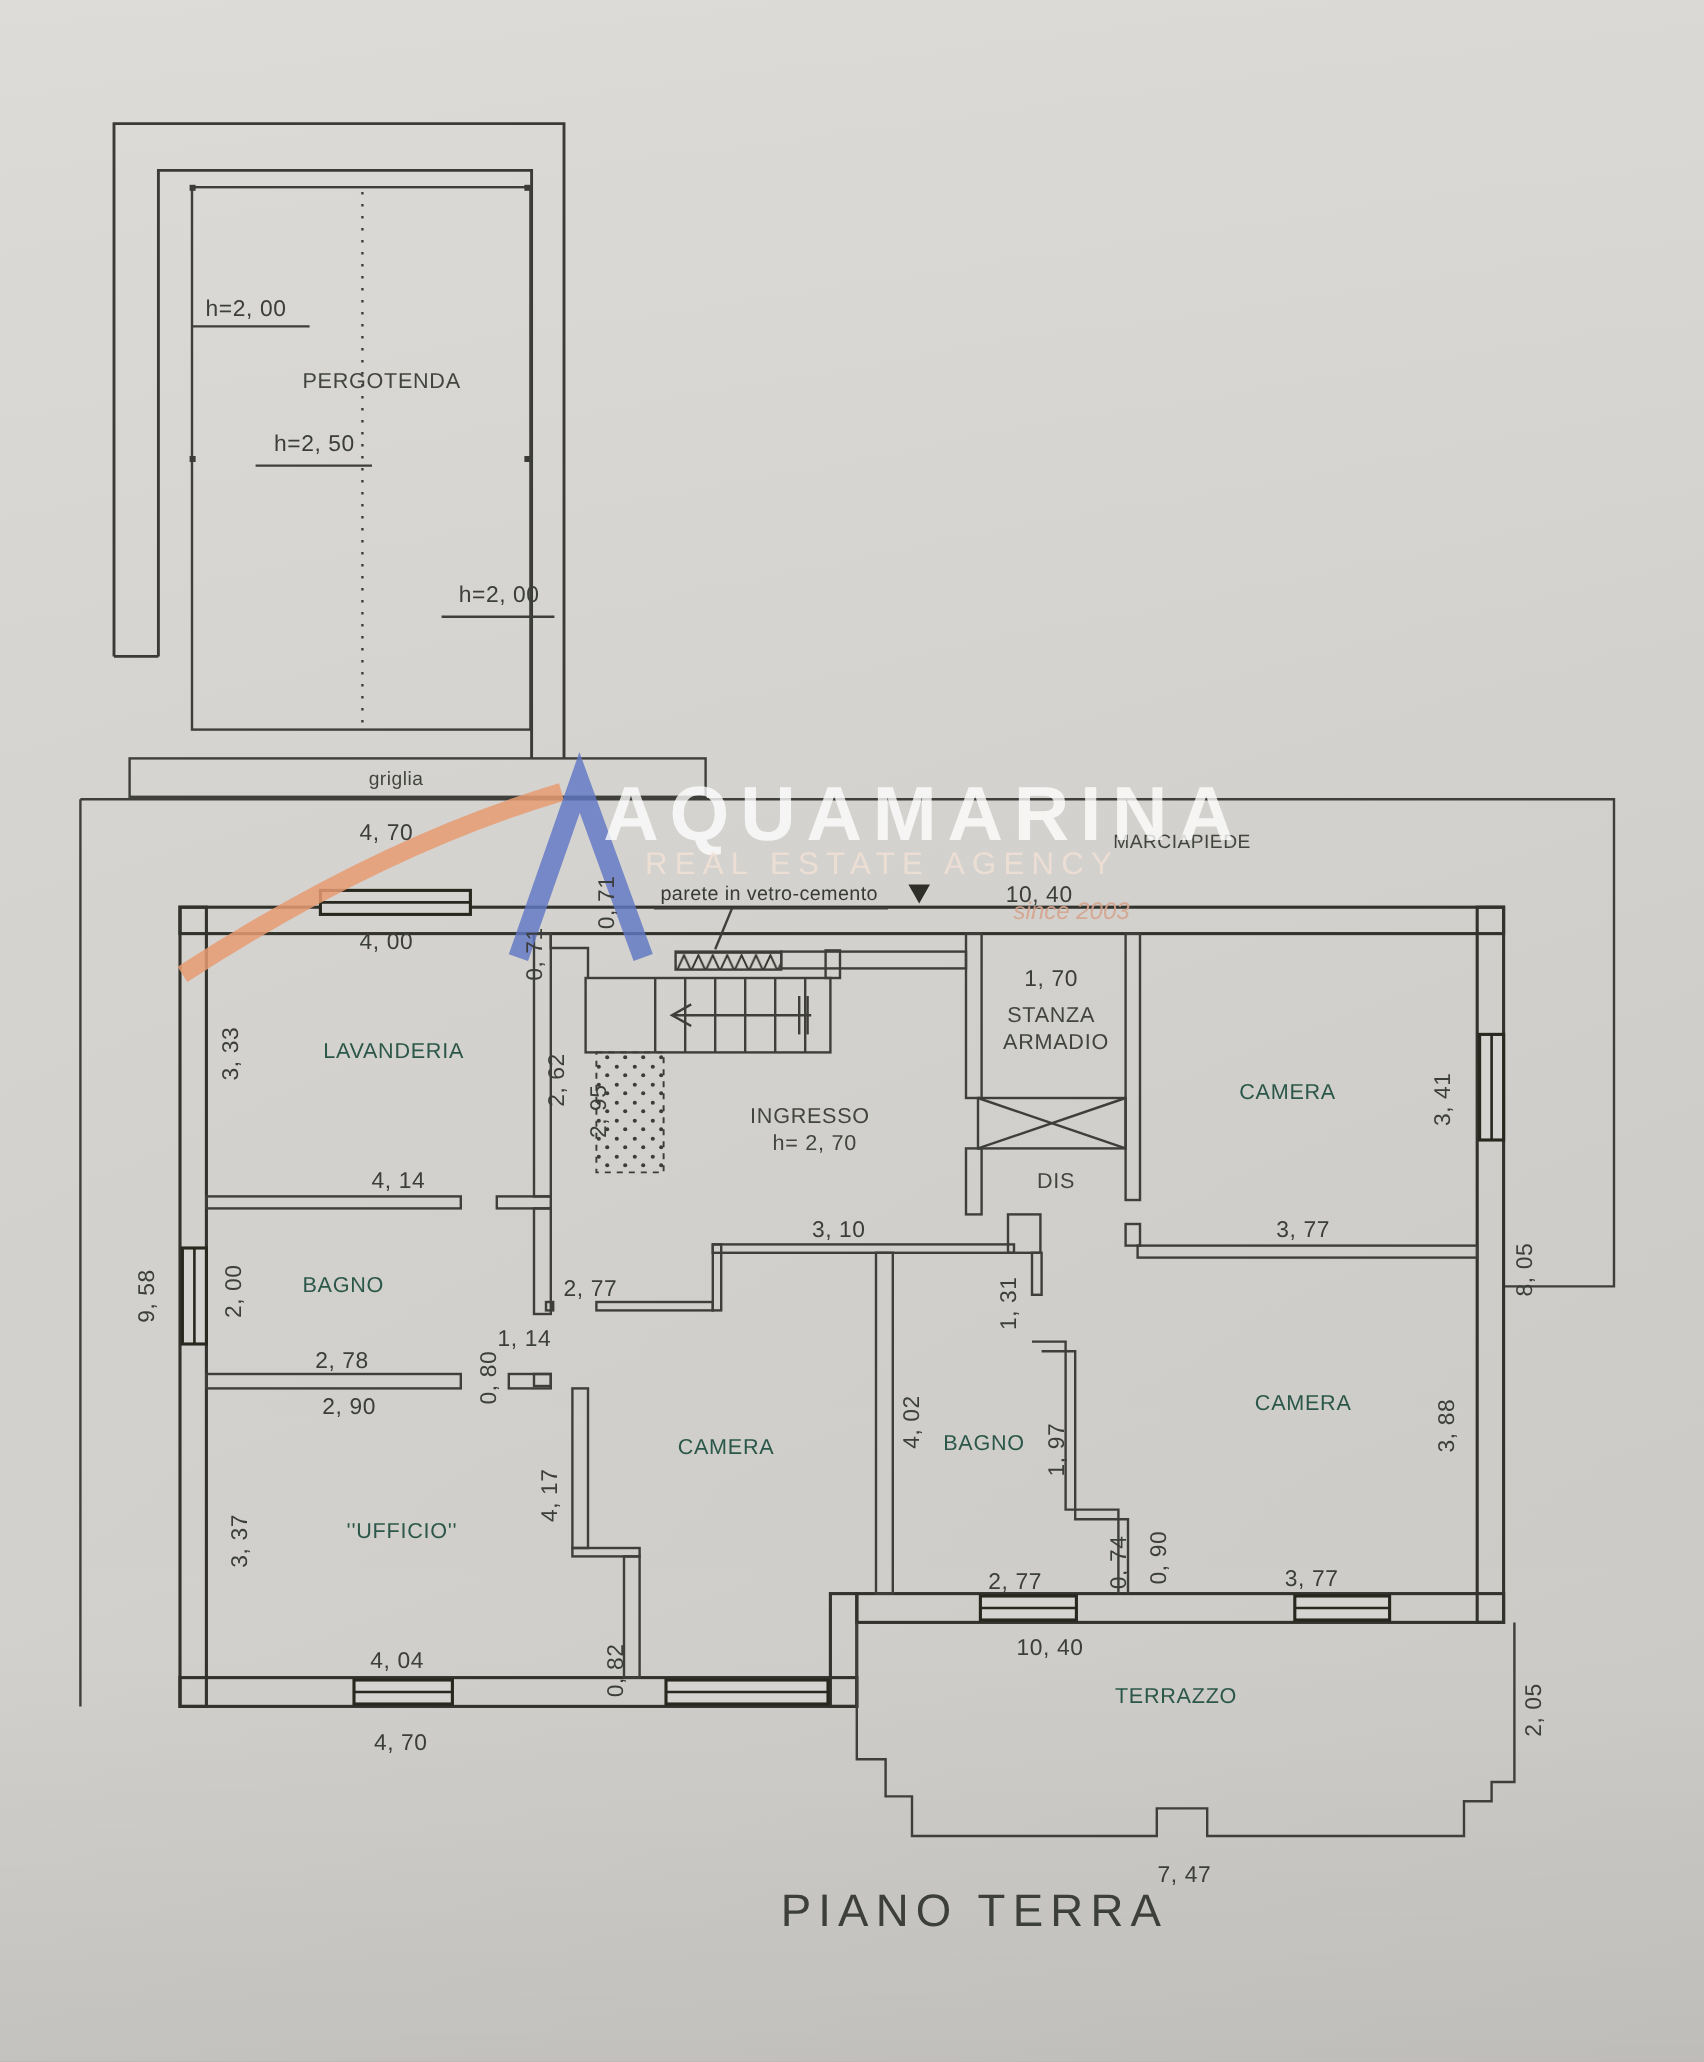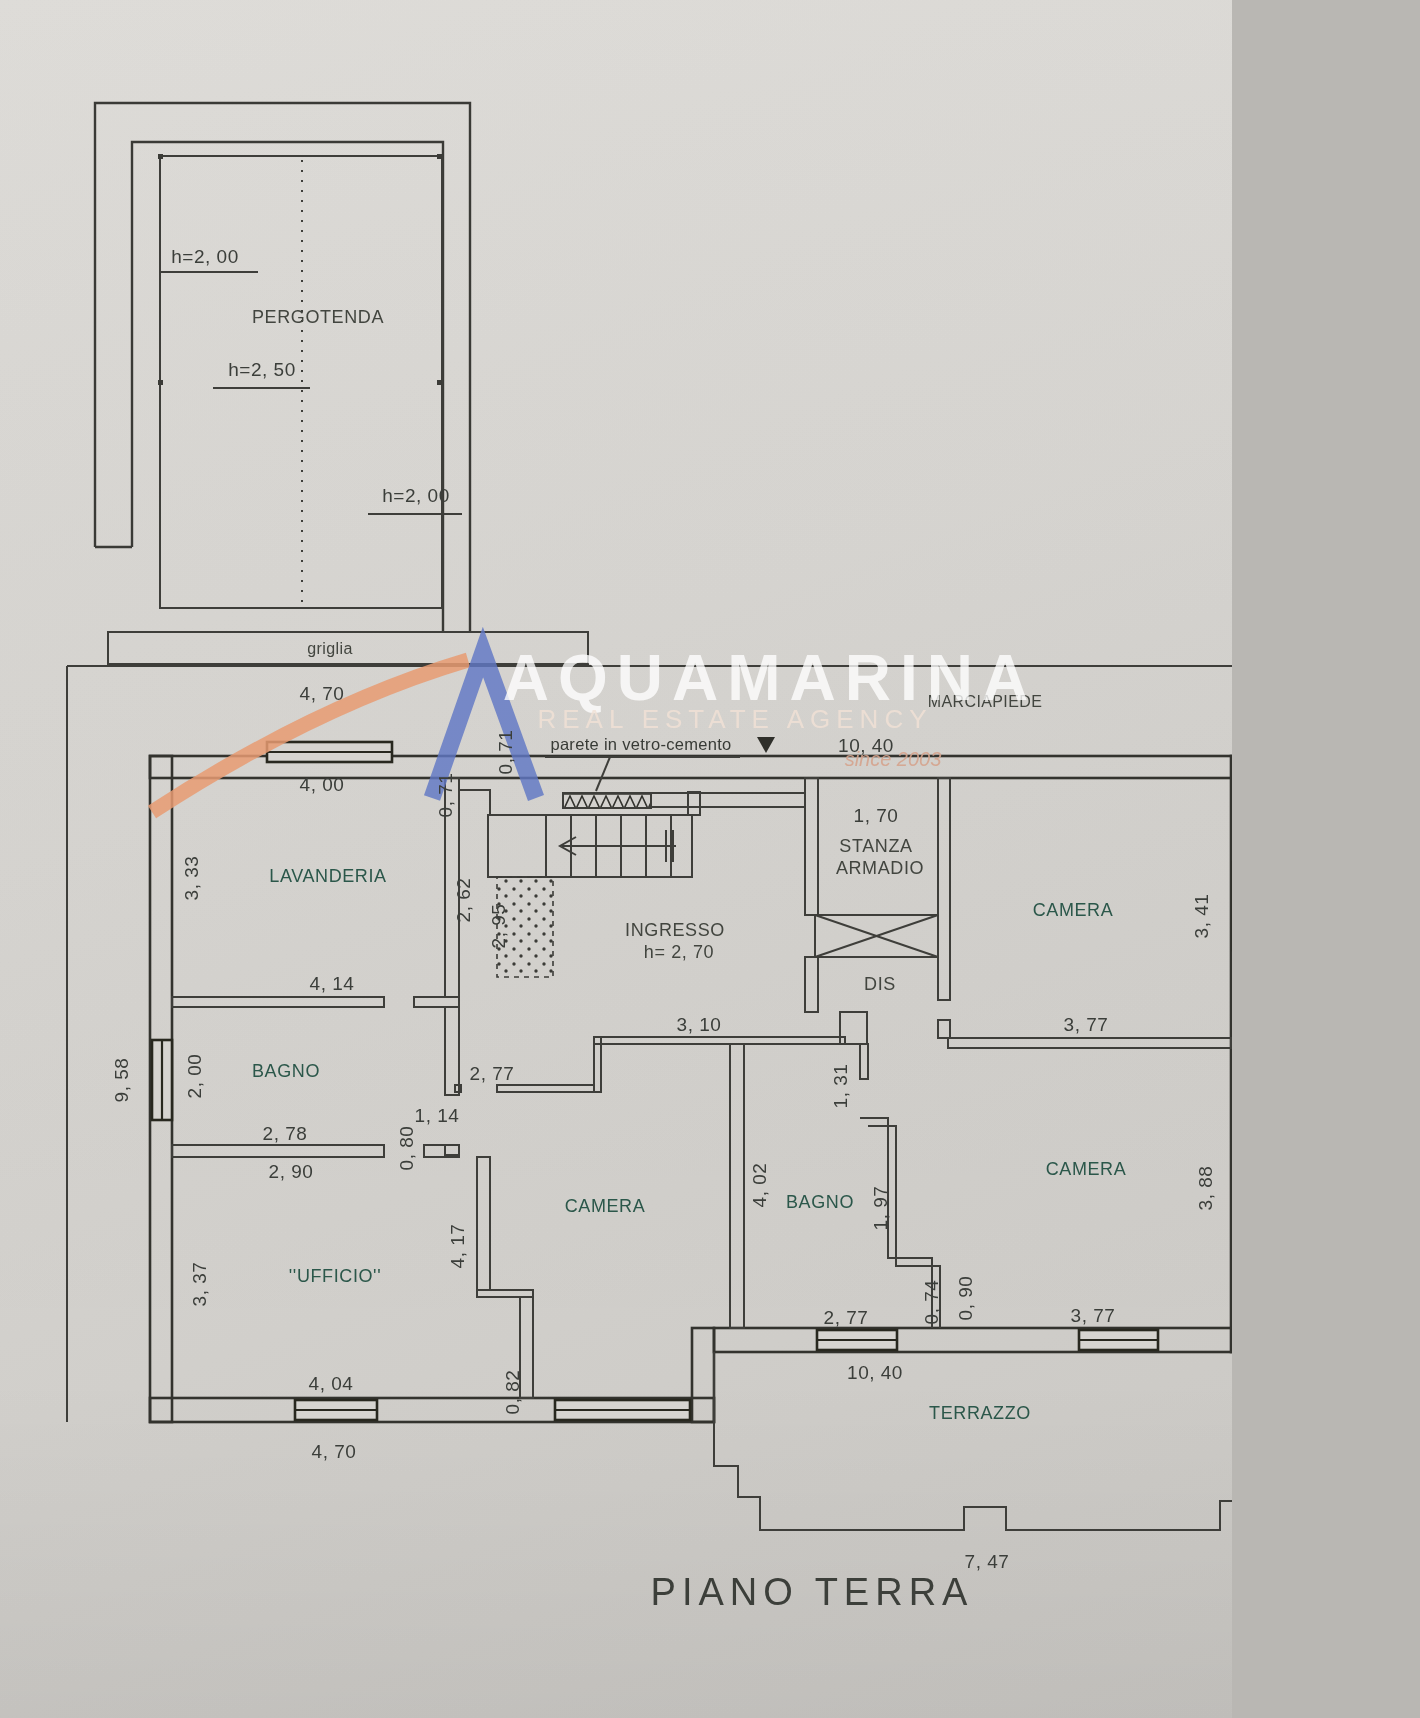--- a/index.html
+++ b/index.html
@@ -1,17 +1,17 @@
 <!DOCTYPE html>
 <html><head>
 <meta charset="utf-8">
 <style>
   html,body{margin:0;padding:0;background:#b9b7b3;}
   #stage{
-    position:relative;width:1232px;height:1718px;overflow:hidden;
+    position:relative;width:1420px;height:1718px;overflow:hidden;
     background:linear-gradient(160deg,#dcdad6 0%,#d7d5d1 40%,#cfcdc9 75%,#c9c7c3 100%);
     font-family:"Liberation Sans", sans-serif;
   }
   svg{position:absolute;left:0;top:0;}
   text{font-family:"Liberation Sans", sans-serif;}
   .dim{font-size:19px;fill:#3b3e3a;letter-spacing:.5px;}
   .room{font-size:18px;fill:#2b574a;letter-spacing:.6px;}
   .roomg{font-size:18px;fill:#42453f;letter-spacing:.6px;}
   .small{font-size:16px;fill:#42453f;letter-spacing:.4px;}
   .note{font-size:16.5px;fill:#383b36;letter-spacing:.3px;}

